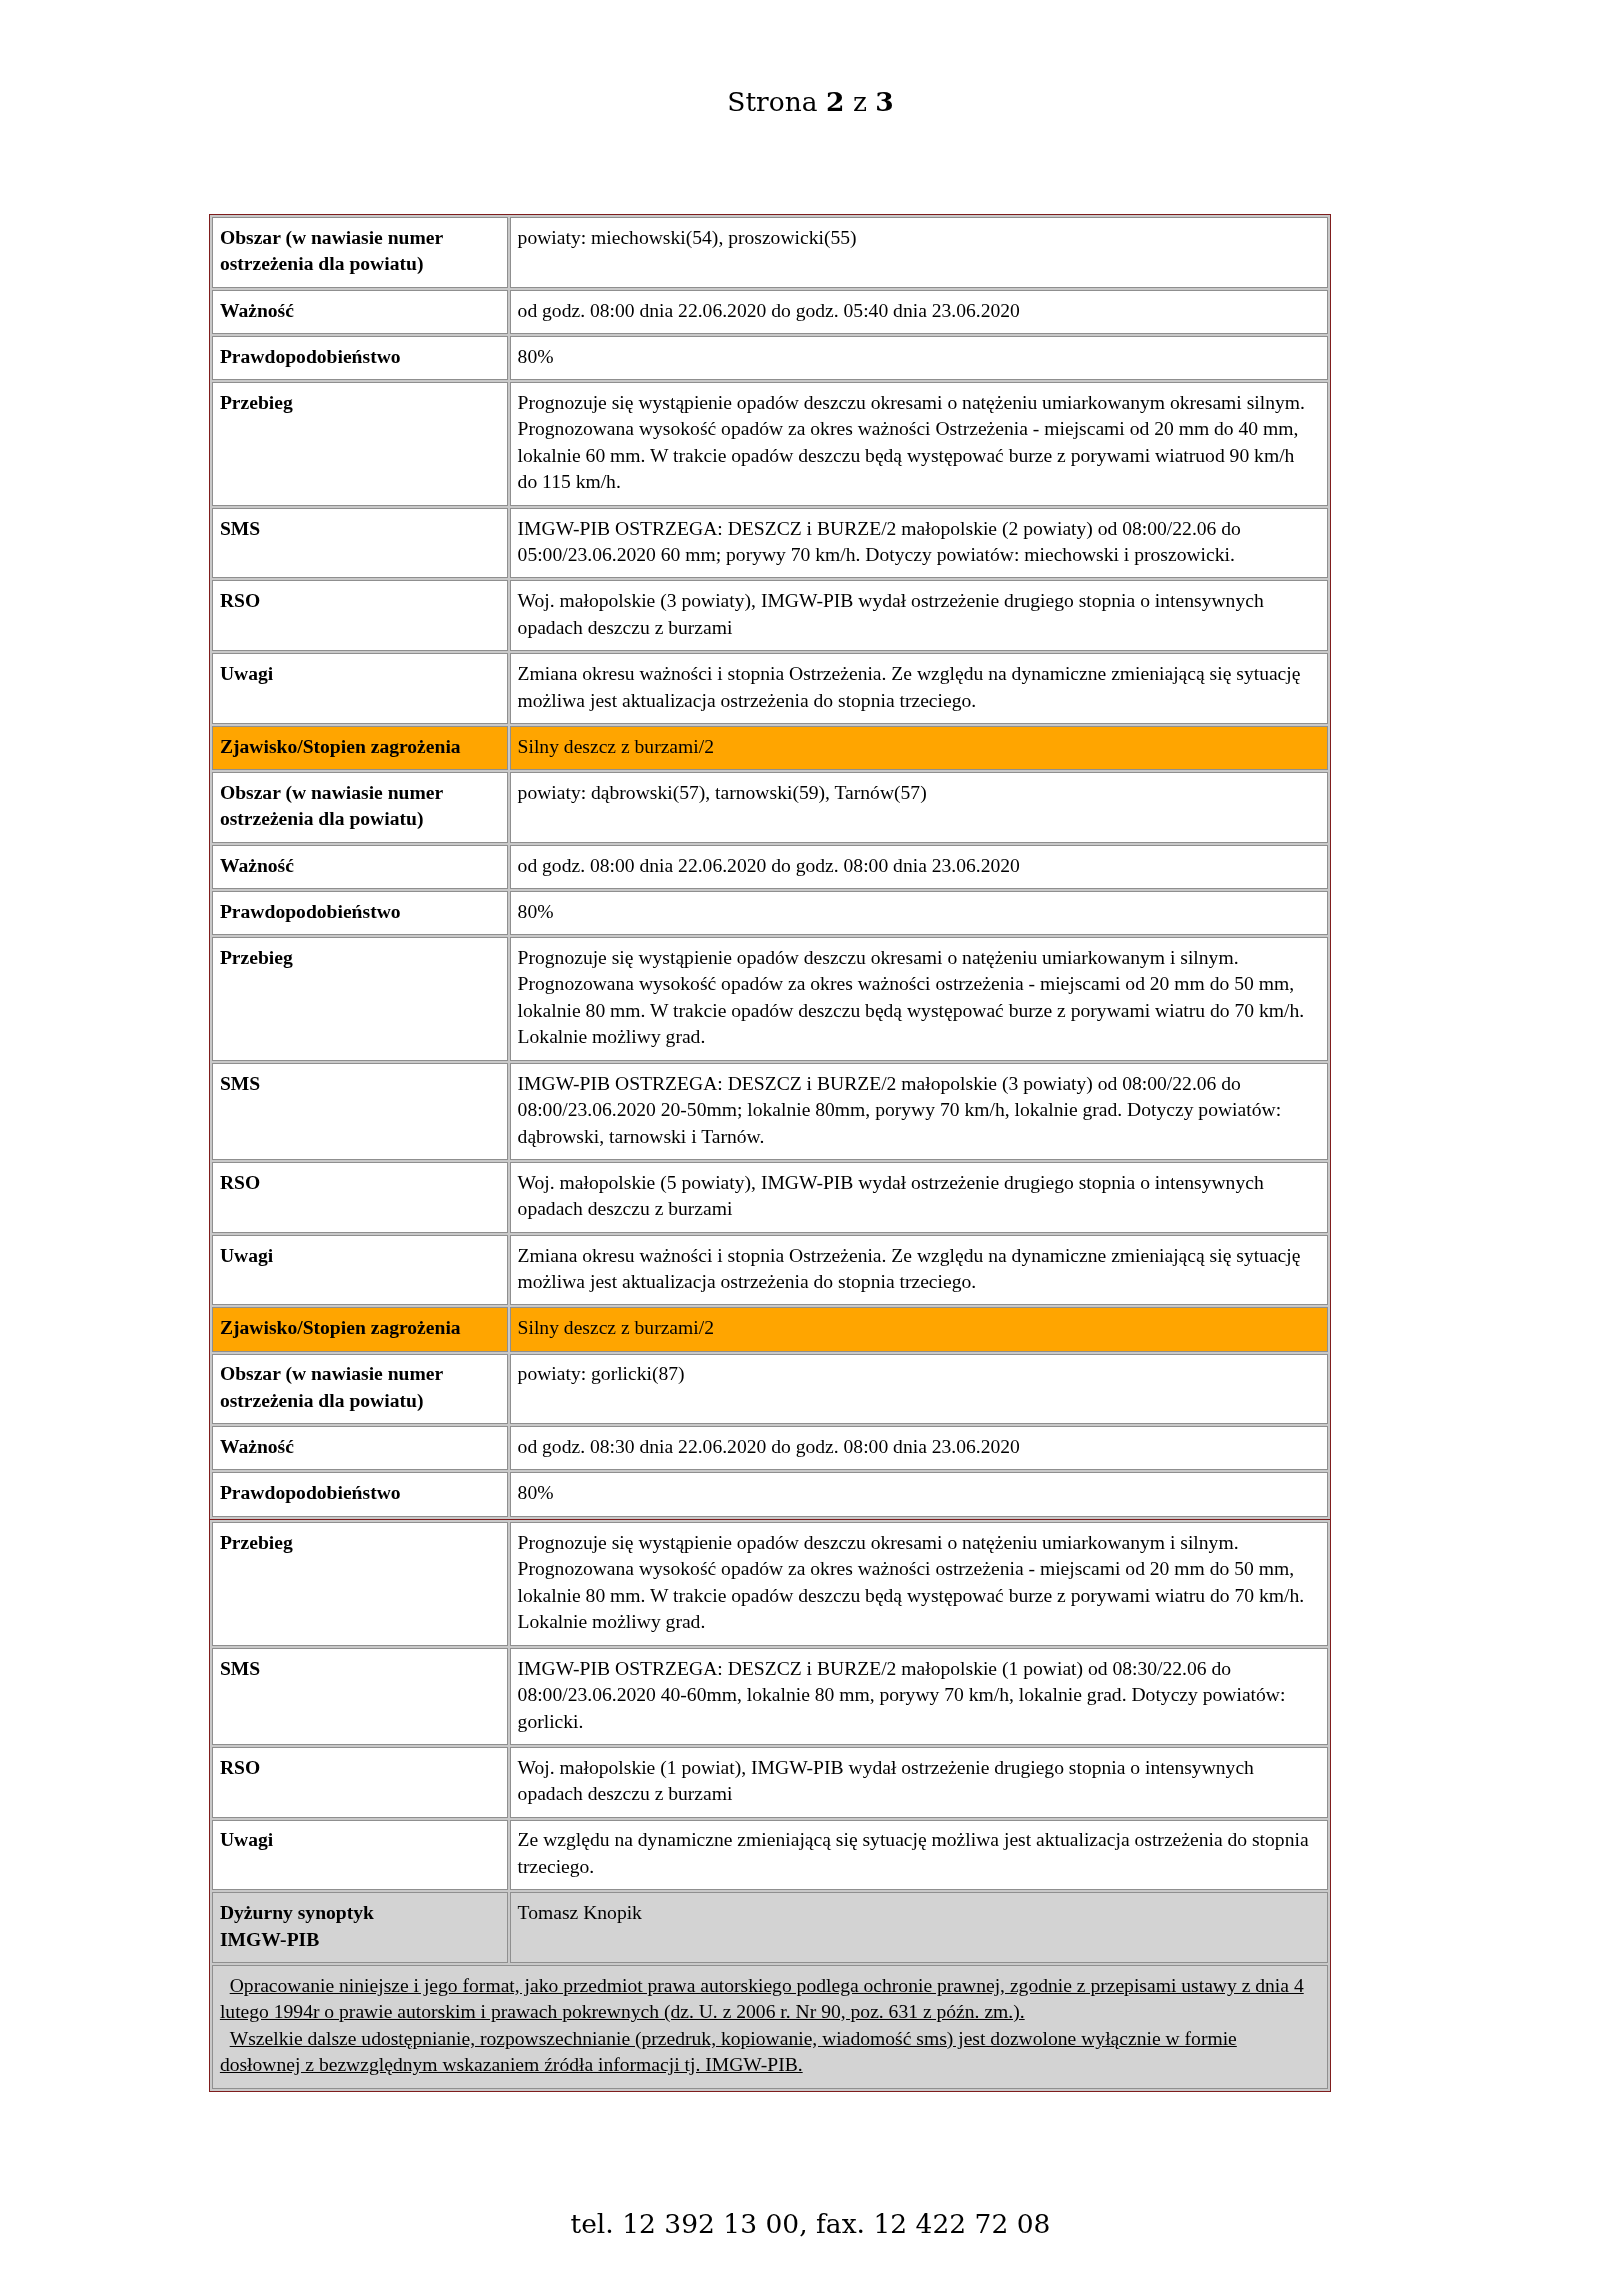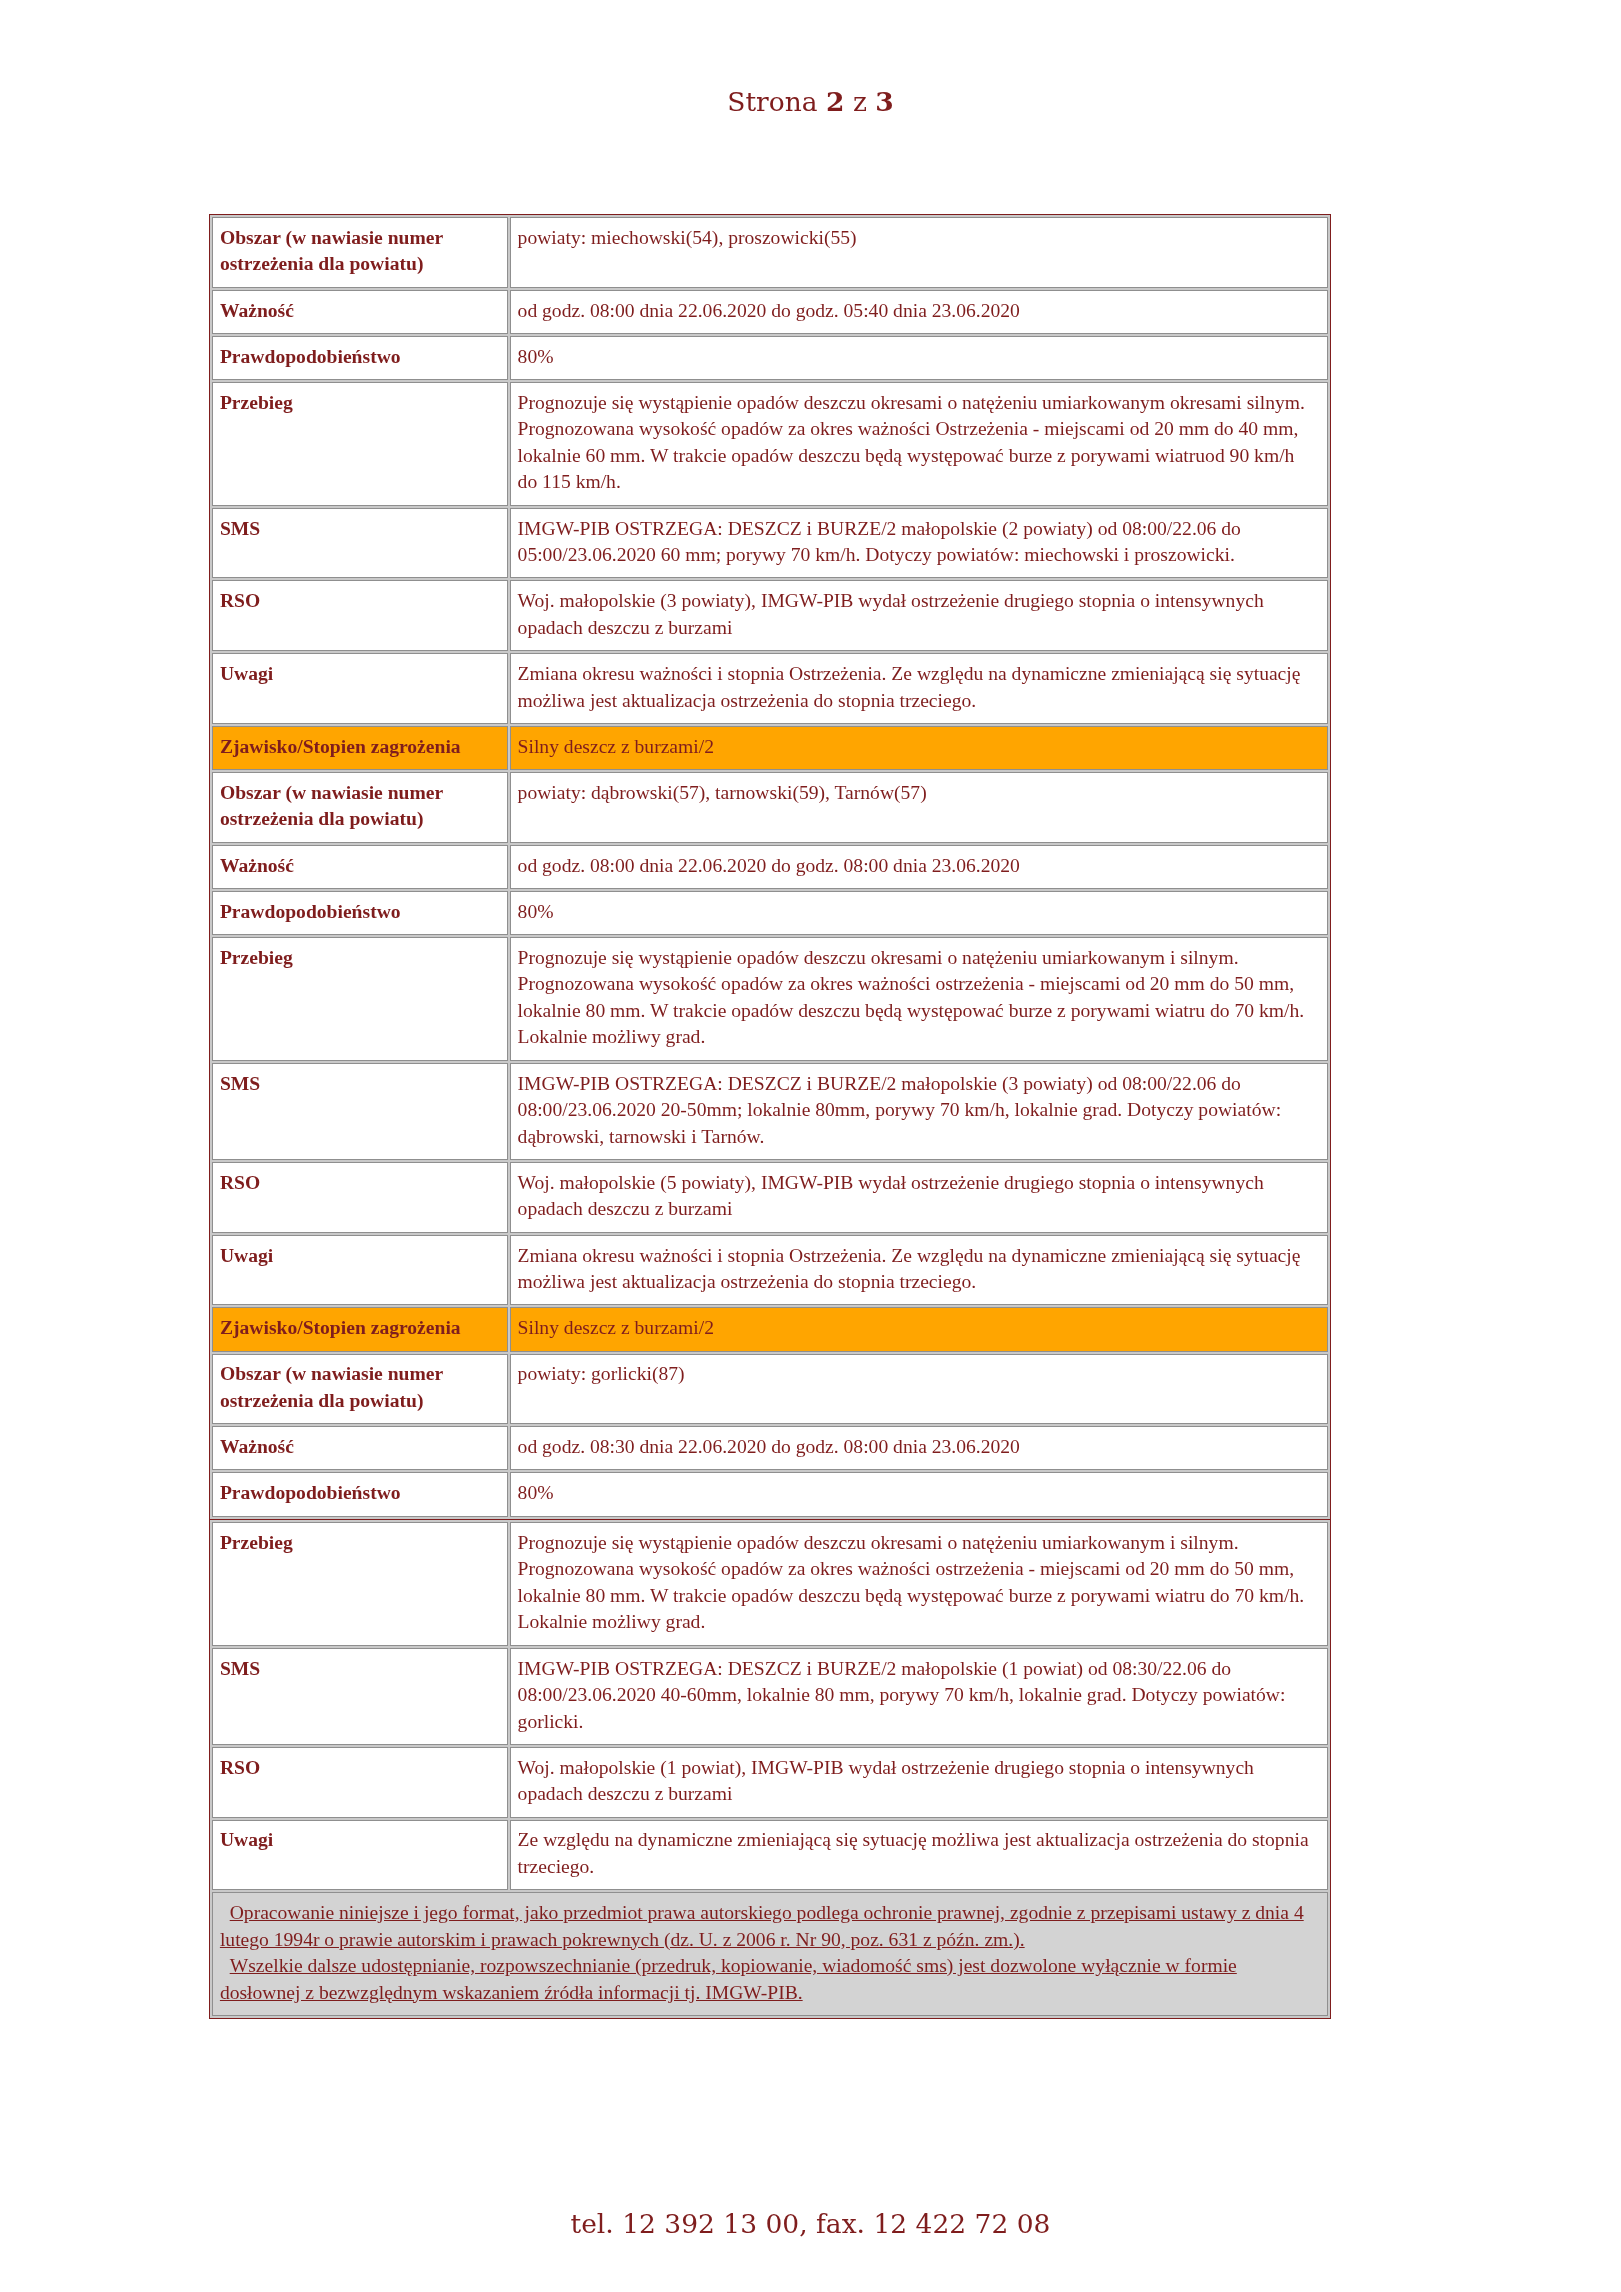--- a/index.html
+++ b/index.html
@@ -1,21 +1,21 @@
 <!DOCTYPE html>
 <html><head>
 <meta charset="utf-8">
 <style>
   html,body{margin:0;padding:0;background:#ffffff;}
   .page{
     position:relative;
     width:1621px;
     height:2293px;
     background:#ffffff;
-    color:#7f1d1d;
+    color:#000000;
     font-family:"Liberation Serif","DejaVu Serif",serif;
     overflow:hidden;
   }
   .page-header{
     position:absolute;
     top:86px; left:0; right:0;
     text-align:center;
     font-family:"DejaVu Serif","Liberation Serif",serif;
     font-size:26.5px;
   }
@@ -159,20 +159,27 @@
       </tr>
       <tr>
         <td class="lbl">RSO</td>
         <td class="val">Woj. małopolskie (1 powiat), IMGW-PIB wydał ostrzeżenie drugiego stopnia o intensywnych opadach deszczu z burzami</td>
       </tr>
       <tr>
         <td class="lbl">Uwagi</td>
         <td class="val">Ze względu na dynamiczne zmieniającą się sytuację możliwa jest aktualizacja ostrzeżenia do stopnia trzeciego.</td>
       </tr>
       <tr class="gray">
+        <td class="lbl">
+          <div>Dyżurny synoptyk</div>
+          <div>IMGW-PIB</div>
+        </td>
+        <td class="val">Tomasz Knopik</td>
+      </tr>
+      <tr class="gray">
         <td colspan="2">
           <div class="cp-p">Opracowanie niniejsze i jego format, jako przedmiot prawa autorskiego podlega ochronie prawnej, zgodnie z przepisami ustawy z dnia 4 lutego 1994r o prawie autorskim i prawach pokrewnych (dz. U. z 2006 r. Nr 90, poz. 631 z późn. zm.).</div>
           <div class="cp-p">Wszelkie dalsze udostępnianie, rozpowszechnianie (przedruk, kopiowanie, wiadomość sms) jest dozwolone wyłącznie w formie dosłownej z bezwzględnym wskazaniem źródła informacji tj. IMGW-PIB.</div>
         </td>
       </tr>
     </tbody>
   </table>
 
   <div class="page-footer">tel. 12 392 13 00, fax. 12 422 72 08</div>
 

